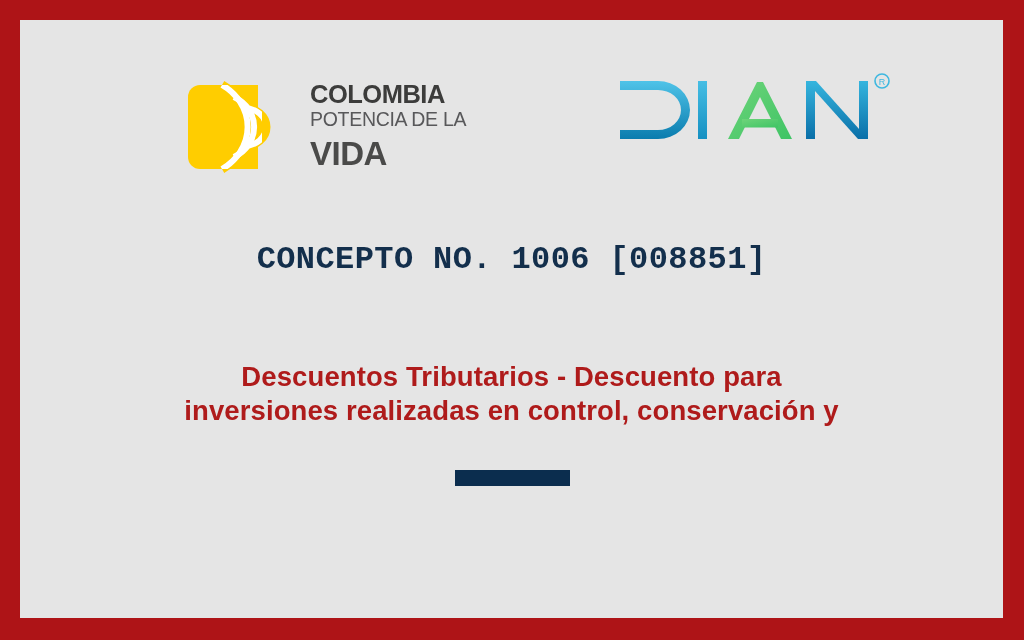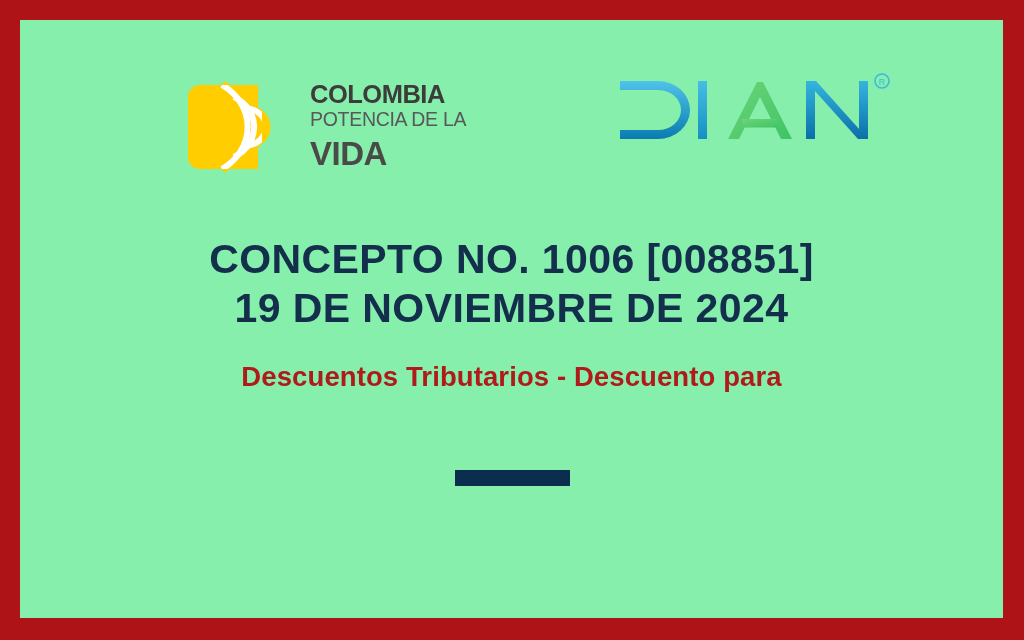--- a/index.html
+++ b/index.html
@@ -23,21 +23,21 @@
     box-sizing: border-box;
   }
 
   
   #card {
     position: absolute;
     left: 20px;
     top: 20px;
     width: 983px;
     height: 598px;
-    background: #86efac;
+    background: #e5e5e5;
     box-sizing: border-box;
     overflow: hidden;
   }
 
   
   #logo-strip {
     position: absolute;
     left: 0;
     top: 35px;
     width: 983px;
@@ -125,23 +125,23 @@
 
   
   #heading-block {
     position: absolute;
     left: 0;
     top: 215px;
     width: 983px;
     text-align: center;
   }
   .heading-line {
-    font-family: Liberation Sans, sans-serif;
-    font-weight: bold;
-    font-size: 41px;
+    font-family: Liberation Mono, monospace;
+    font-weight: bold;
+    font-size: 32px;
     letter-spacing: 0.4px;
     color: #132F4C;
     line-height: 49px;
     white-space: nowrap;
   }
 
   
   #subtitle-block {
     position: absolute;
     left: 0;
@@ -252,23 +252,23 @@
             <text x="266" y="16" font-family="Liberation Sans, sans-serif" font-size="9" fill="#3FB8E0" text-anchor="middle">R</text>
           </svg>
         </div>
 
       </div>
 
     </div>
 
     <div id="heading-block">
       <div class="heading-line">CONCEPTO NO. 1006 [008851]</div>
-      <div class="heading-line">19 DE NOVIEMBRE DE 2024</div>
     </div>
 
     <div id="subtitle-block">
       <div class="subtitle-line">Descuentos Tributarios - Descuento para</div>
+      <div class="subtitle-line">inversiones realizadas en control, conservación y</div>
     </div>
 
     <div id="divider-rule"></div>
 
   </div>
 </div>
 
 </body></html>

